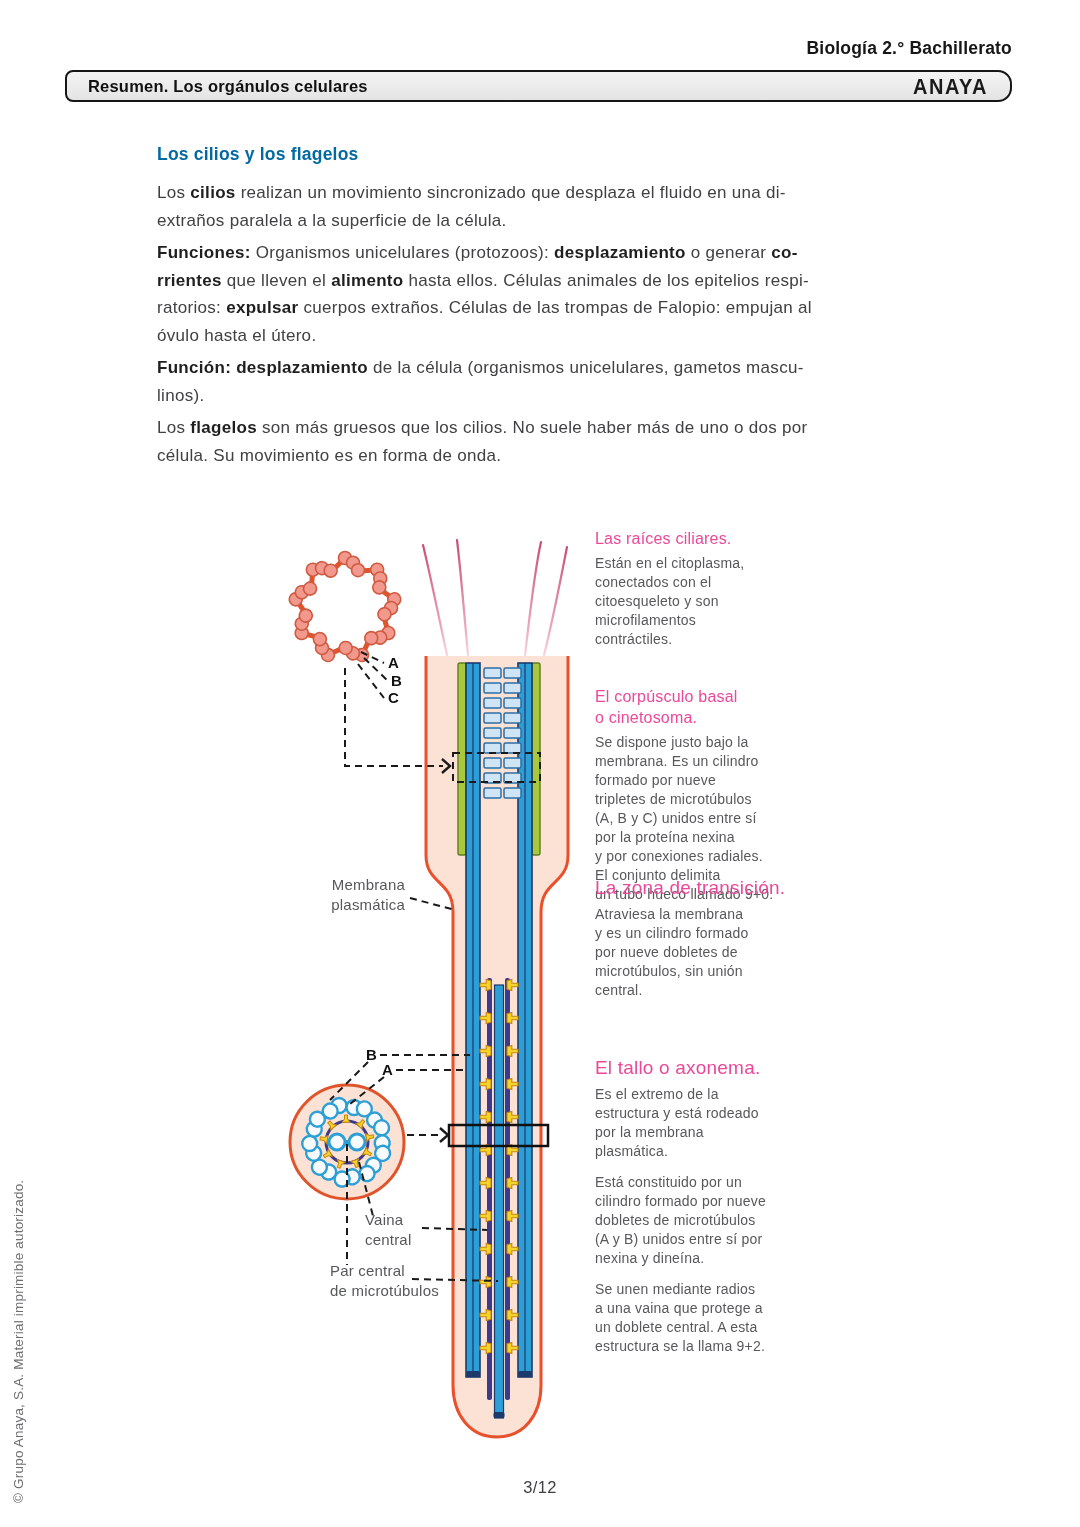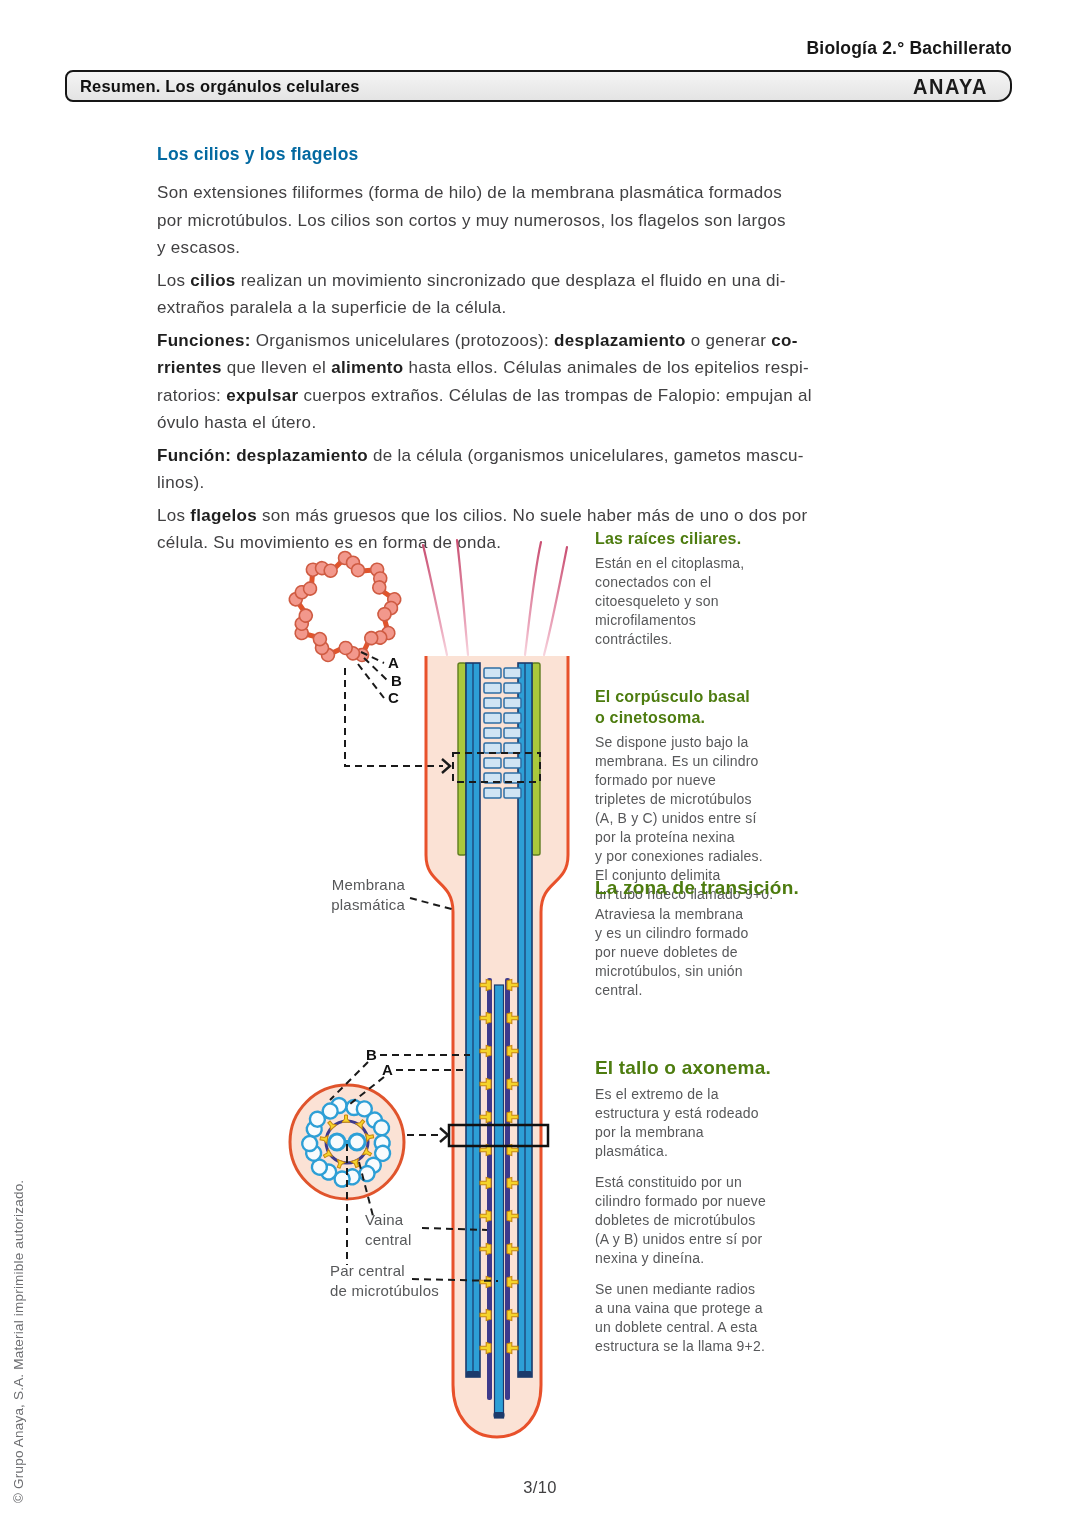--- a/index.html
+++ b/index.html
@@ -11,33 +11,33 @@
   .course-title{
     position:absolute; top:38px; right:68px;
     font-size:17.5px; font-weight:700; color:#161616; letter-spacing:.2px;text-align:right;
   }
   .banner{
     position:absolute; left:65px; top:70px; width:947px; height:32px;
     background:linear-gradient(#f4f4f4,#e4e4e4);
     border:2px solid #161616; border-radius:8px 14px 14px 8px;
     box-sizing:border-box; display:flex; align-items:center;
   }
-  .banner-title{ font-size:16.5px; font-weight:700; color:#111; padding-left:13px; letter-spacing:.2px;}
+  .banner-title{ font-size:16.5px; font-weight:700; color:#111; padding-left:13px; letter-spacing:.2px;margin-left:8px;}
   .anaya-logo{
     margin-left:auto; padding-right:22px; font-size:20px; font-weight:700;
     color:#1a1a1a; letter-spacing:1.5px; transform:scaleY(1.12); transform-origin:center;
   }
   
   .main-text{ position:absolute; left:157px; top:144px; width:766px; }
   .main-text h2{ margin:0 0 14px 0; font-size:17.5px; font-weight:700; color:#0369a1; letter-spacing:.2px;}
   .main-text p{ margin:0 0 5px 0; font-size:17px; line-height:27.5px; letter-spacing:.3px; color:#414042;}
   .main-text p .b{ font-weight:700; color:#1f1f1f; }
   
   .rc{ position:absolute; left:595px; width:330px; }
-  .rc-title{ font-size:16px; font-weight:700; color:#4d7c0f; line-height:21px; letter-spacing:.2px;}
+  .rc-title{ font-size:16px; font-weight:400; color:#ec4899; line-height:21px; letter-spacing:.2px;}
   .rc-title.lg{ font-size:19px; line-height:24px; }
   .rc-body{ font-size:14px; line-height:19px; color:#57585a; margin-top:5px; letter-spacing:.2px;}
   .rc-body p{ margin:0 0 12px 0; }
   .rc-body p:last-child{ margin-bottom:0; }
   
   .diagram{ position:absolute; left:260px; top:528px; width:330px; height:925px; }
   .dash{ stroke:#1a1a1a; stroke-width:2; stroke-dasharray:7 5; fill:none; }
   .dlabel{ font-family:"Liberation Sans",sans-serif; font-size:15px; fill:#57585a; letter-spacing:.2px;}
   .dletter{ font-family:"Liberation Sans",sans-serif; font-size:15px; font-weight:700; fill:#111; }
   
@@ -55,21 +55,20 @@
 
   <div class="course-title">Biología 2.° Bachillerato</div>
 
   <div class="banner">
     <span class="banner-title">Resumen. Los orgánulos celulares</span>
     <span class="anaya-logo">ANAYA</span>
   </div>
 
   <div class="main-text">
     <h2>Los cilios y los flagelos</h2>
-    <p><span>Son extensiones filiformes (forma de hilo) de la membrana plasmática formados</span><br><span>por microtúbulos. Los cilios son cortos y muy numerosos, los flagelos son largos</span><br><span>y escasos.</span></p>
     <p><span>Los </span><span class="b">cilios</span><span> realizan un movimiento sincronizado que desplaza el fluido en una di-</span><br><span>extraños paralela a la superficie de la célula.</span></p>
     <p><span class="b">Funciones:</span><span> Organismos unicelulares (protozoos): </span><span class="b">desplazamiento</span><span> o generar </span><span class="b">co-</span><br><span class="b">rrientes</span><span> que lleven el </span><span class="b">alimento</span><span> hasta ellos. Células animales de los epitelios respi-</span><br><span>ratorios: </span><span class="b">expulsar</span><span> cuerpos extraños. Células de las trompas de Falopio: empujan al</span><br><span>óvulo hasta el útero.</span></p>
     <p><span class="b">Función: desplazamiento</span><span> de la célula (organismos unicelulares, gametos mascu-</span><br><span>linos).</span></p>
     <p><span>Los </span><span class="b">flagelos</span><span> son más gruesos que los cilios. No suele haber más de uno o dos por</span><br><span>célula. Su movimiento es en forma de onda.</span></p>
   </div>
 
   <div class="rc" style="top:528px">
     <div class="rc-title">Las raíces ciliares.</div>
     <div class="rc-body">
         <p>Están en el citoplasma,<br>conectados con el<br>citoesqueleto y son<br>microfilamentos<br>contráctiles.</p>
@@ -274,14 +273,14 @@
 
     <text class="dlabel" x="70" y="748">Par central</text>
     <text class="dlabel" x="70" y="768">de microtúbulos</text>
     <g class="dash">
       <path d="M87 616 L87 737"></path>
         <path d="M152 751 L238 753"></path>
     </g>
   </svg>
 
   <div class="side-note">© Grupo Anaya, S.A. Material imprimible autorizado.</div>
-  <div class="page-number">3/10</div>
+  <div class="page-number">3/12</div>
 </div>
 
 </body></html>

